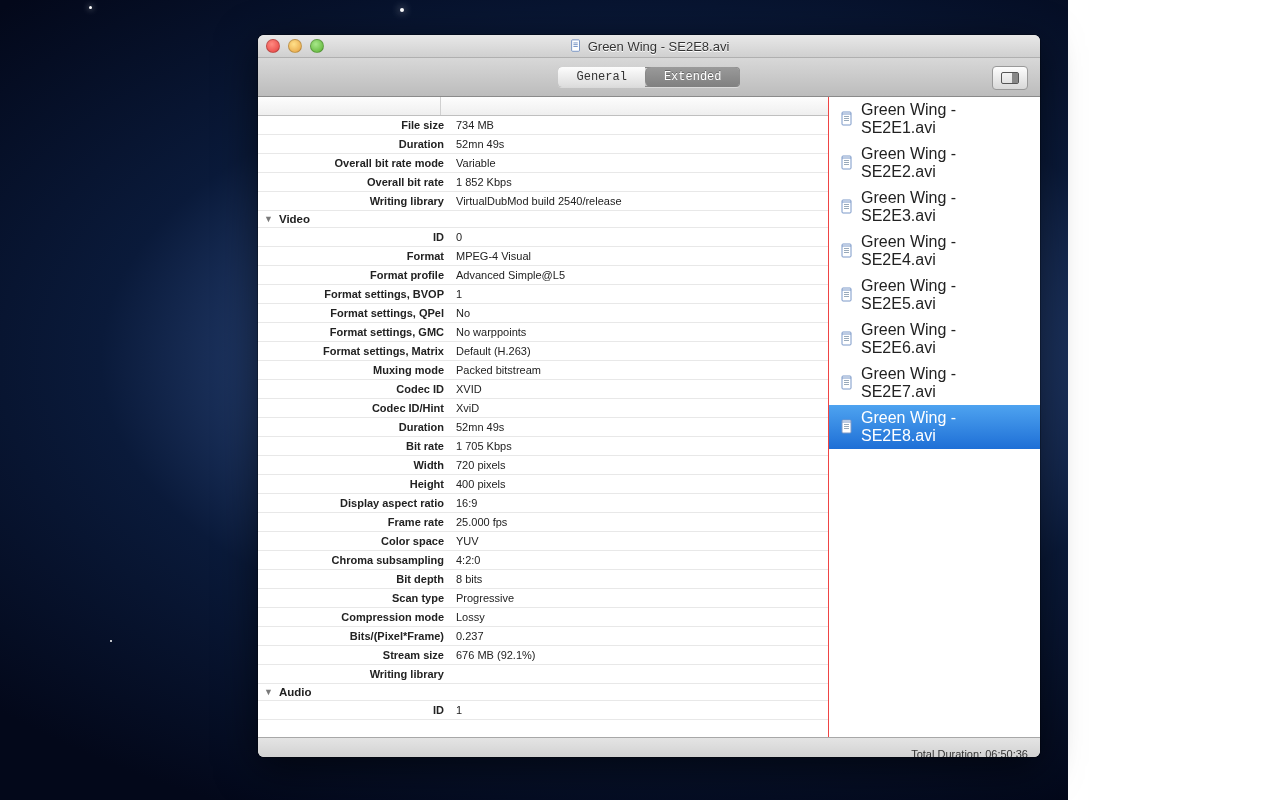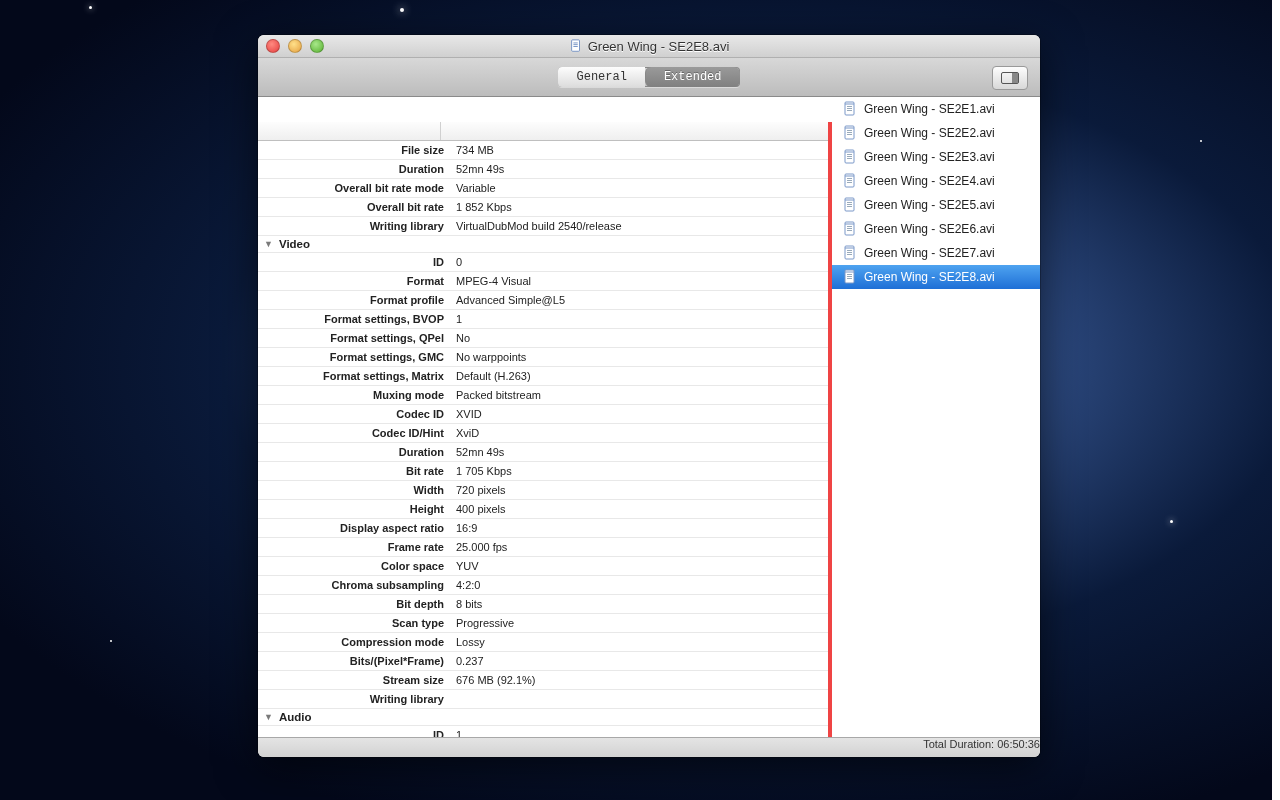--- a/index.html
+++ b/index.html
@@ -1,48 +1,48 @@
 <!DOCTYPE html>
 <html><head>
 <meta charset="utf-8">
 <style>
 html, body { margin:0; padding:0; width:1280px; height:800px; overflow:hidden; font-family: "Lucida Grande", "Helvetica Neue", Arial, sans-serif; font-size:12px; }
-.desktop { position:relative; width:1272px; height:800px; background: radial-gradient(ellipse 900px 500px at 60% 45%, #5a7fbf 0%, #2d4a80 30%, #0a1a3a 60%, #03081a 100%); }
+.desktop { position:relative; width:1068px; height:800px; background: radial-gradient(ellipse 900px 500px at 60% 45%, #5a7fbf 0%, #2d4a80 30%, #0a1a3a 60%, #03081a 100%); }
 .star { position:absolute; background:#fff; border-radius:50%; }
 .window { position:absolute; left:258px; top:35px; width:782px; height:722px; background:#ededed; border-radius:6px; box-shadow: 0 10px 40px rgba(0,0,0,0.6), 0 0 0 1px rgba(0,0,0,0.25); overflow:hidden; }
 .titlebar { height:22px; background:linear-gradient(to bottom,#e8e8e8,#d0d0d0); border-bottom:1px solid #b0b0b0; display:flex; align-items:center; position:relative; }
 .traffic { display:flex; gap:8px; margin-left:8px; }
 .tl { width:12px; height:12px; border-radius:50%; border:0.5px solid rgba(0,0,0,0.2); }
 .close-b { background:radial-gradient(circle at 40% 35%, #ff8a80, #e54040); }
 .min-b { background:radial-gradient(circle at 40% 35%, #ffe08a, #e5a040); }
 .zoom-b { background:radial-gradient(circle at 40% 35%, #a8e88a, #58b030); }
 .title { position:absolute; left:0; right:0; text-align:center; font-size:13px; color:#333; text-shadow:0 1px 0 #fff; pointer-events:none; display:flex; align-items:center; justify-content:center; gap:5px;}
 .title .doc-icon{width:14px;height:14px;display:inline-block;}
 .toolbar { height:38px; background:linear-gradient(to bottom,#d8d8d8,#bcbcbc); border-bottom:1px solid #8a8a8a; display:flex; align-items:center; justify-content:center; position:relative; }
 .segmented { display:flex; border-radius:4px; overflow:hidden; box-shadow:0 1px 0 rgba(255,255,255,0.4), inset 0 0 0 1px #888; }
 .seg-btn { padding:3px 18px; font-size:12px; background:linear-gradient(to bottom,#fdfdfd,#dcdcdc); border:none; cursor:pointer; color:#333;font-family:Liberation Mono, monospace;}
 .seg-btn.active { background:linear-gradient(to bottom,#9a9a9a,#808080); color:#fff; text-shadow:0 -1px 0 rgba(0,0,0,0.3);}
 .seg-btn + .seg-btn { border-left:1px solid #888;border-radius:6px;}
 .drawer-btn { position:absolute; right:12px; top:8px; width:34px; height:22px; border-radius:4px; background:linear-gradient(to bottom,#fdfdfd,#d8d8d8); border:1px solid #999; display:flex; align-items:center; justify-content:center; cursor:pointer;}
 .drawer-btn svg{width:18px;height:12px;}
 .content { display:flex; height:calc(100% - 22px - 38px - 22px); background:#fff; }
-.detail { flex:0 0 570px; overflow:auto; border-right:4px solid #ef4444;margin-top:25px; }
+.detail { flex:0 0 570px; overflow:auto; border-right:1px solid #ef4444; }
 .detail::-webkit-scrollbar{width:0;}
 .row { display:flex; border-bottom:1px solid #e8e8e8; min-height:18px; align-items:center; }
 .row .label { flex:0 0 182px; text-align:right; padding:1px 8px 1px 4px; font-size:11px; color:#222; font-weight:bold;}
 .row .value { flex:1; padding:1px 4px; font-size:11px; color:#222;}
 .section { display:flex; align-items:center; padding:2px 6px; font-weight:bold; font-size:11.5px; color:#222; border-bottom:1px solid #e8e8e8;}
 .section .tri { display:inline-block; margin-right:6px; color:#7a7a7a; font-size:9px;}
 .header-row { height:18px; border-bottom:1px solid #bfbfbf; background:linear-gradient(to bottom,#fdfdfd,#efefef); display:flex;}
 .header-row .hspacer{flex:0 0 182px; border-right:1px solid #d0d0d0;}
 .sidebar { flex:1; background:#fff; overflow:auto;}
-.file-item { display:flex; align-items:center; gap:6px; padding:4px 10px; font-size:12px; color:#222; cursor:pointer; border-bottom:0; }
+.file-item { display:flex; align-items:center; gap:6px; padding:4px 10px; font-size:16px; color:#222; cursor:pointer; border-bottom:0; }
 .file-item.selected { background:linear-gradient(to bottom,#4ea3f0,#1e6fd6); color:#fff; }
 .file-icon { width:16px; height:16px; flex-shrink:0; }
-.statusbar { height:22px; background:linear-gradient(to bottom,#e4e4e4,#cfcfcf); border-top:1px solid #a8a8a8; display:flex; align-items:flex-start; justify-content:flex-end; padding:0 0; font-size:11px; color:#333;}
+.statusbar { height:22px; background:linear-gradient(to bottom,#e4e4e4,#cfcfcf); border-top:1px solid #a8a8a8; display:flex; align-items:flex-end; justify-content:flex-end; padding:0 12px; font-size:11px; color:#333;}
 </style>
 </head>
 <body>
 
 <div class="desktop">
   <div class="star" style="left:89px;top:6px;width:3px;height:3px;box-shadow:0 0 6px #fff;"></div>
   <div class="star" style="left:400px;top:8px;width:4px;height:4px;box-shadow:0 0 8px #fff;"></div>
   <div class="star" style="left:1200px;top:140px;width:2px;height:2px;"></div>
   <div class="star" style="left:110px;top:640px;width:2px;height:2px;"></div>
   <div class="star" style="left:1170px;top:520px;width:3px;height:3px;box-shadow:0 0 6px #fff;"></div>

